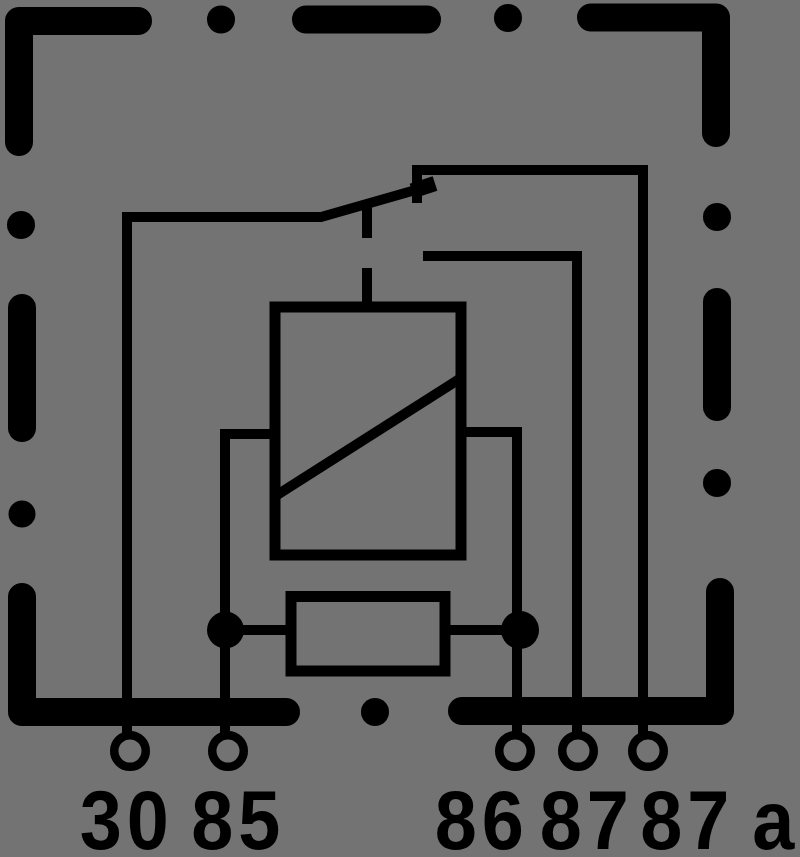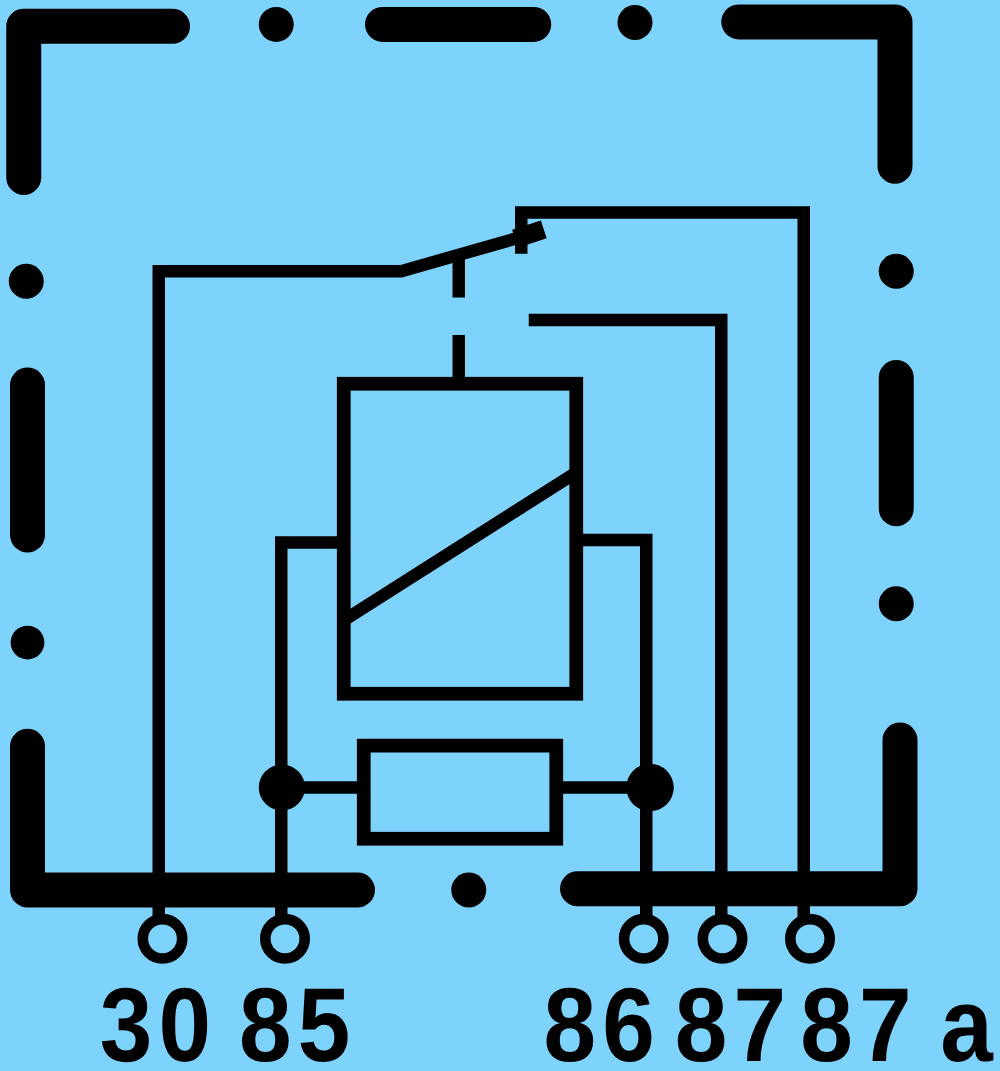--- a/index.html
+++ b/index.html
@@ -1,16 +1,16 @@
 <!DOCTYPE html>
 <html><head>
 <meta charset="utf-8">
 <style>
   html,body{margin:0;padding:0;background:#ffffff;}
-  .page{width:800px;height:857px;position:relative;background:#7dd3fc;overflow:hidden;text-decoration:underline;}
+  .page{width:800px;height:857px;position:relative;background:#737373;overflow:hidden;text-decoration:underline;}
   svg{position:absolute;left:0;top:0;}
   text{font-family:"Liberation Sans",sans-serif;}
 </style>
 </head>
 <body>
 <div class="page">
 <svg width="800" height="857" viewBox="0 0 800 857">
 
   <g stroke="#000" stroke-width="28" stroke-linecap="round" stroke-linejoin="round" fill="none">
     <path d="M 138,21 L 19,21 L 19,142"></path>

